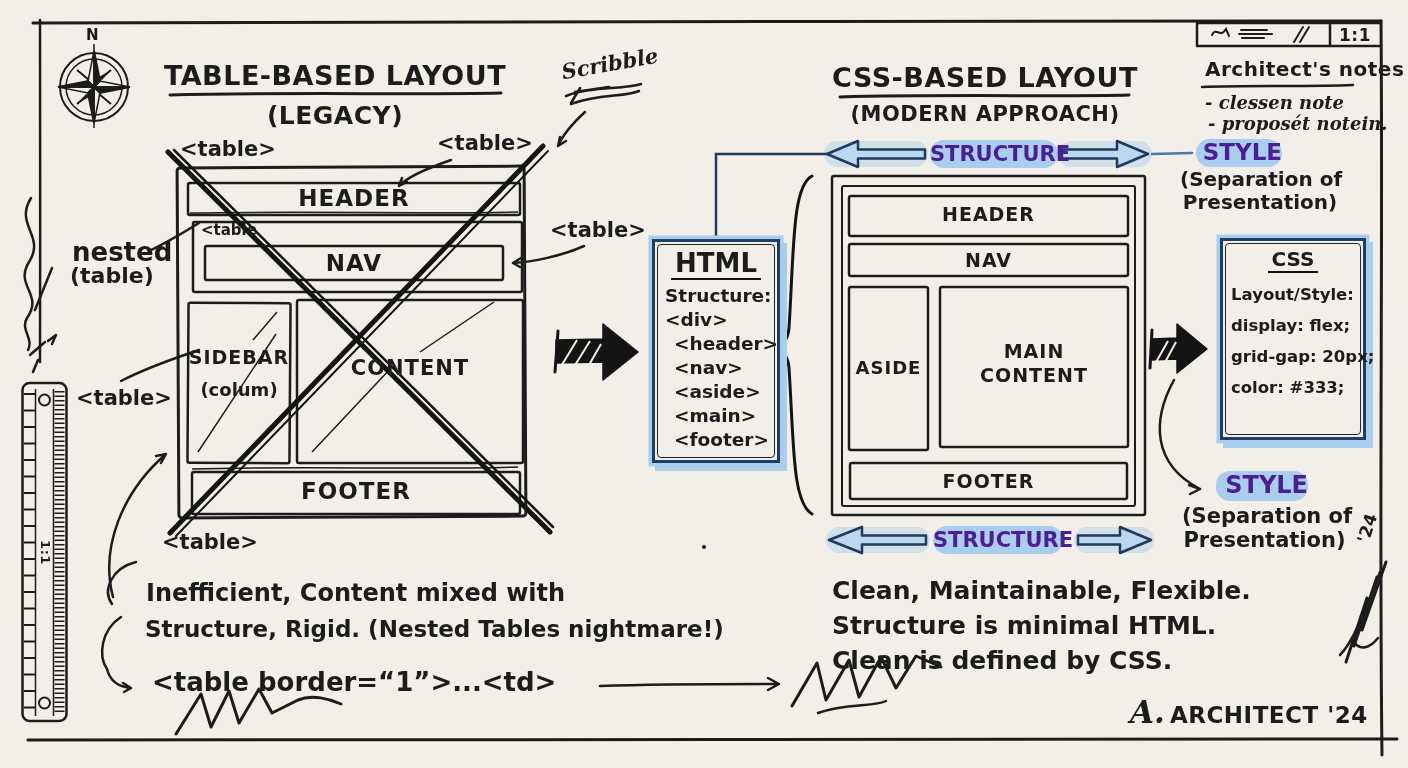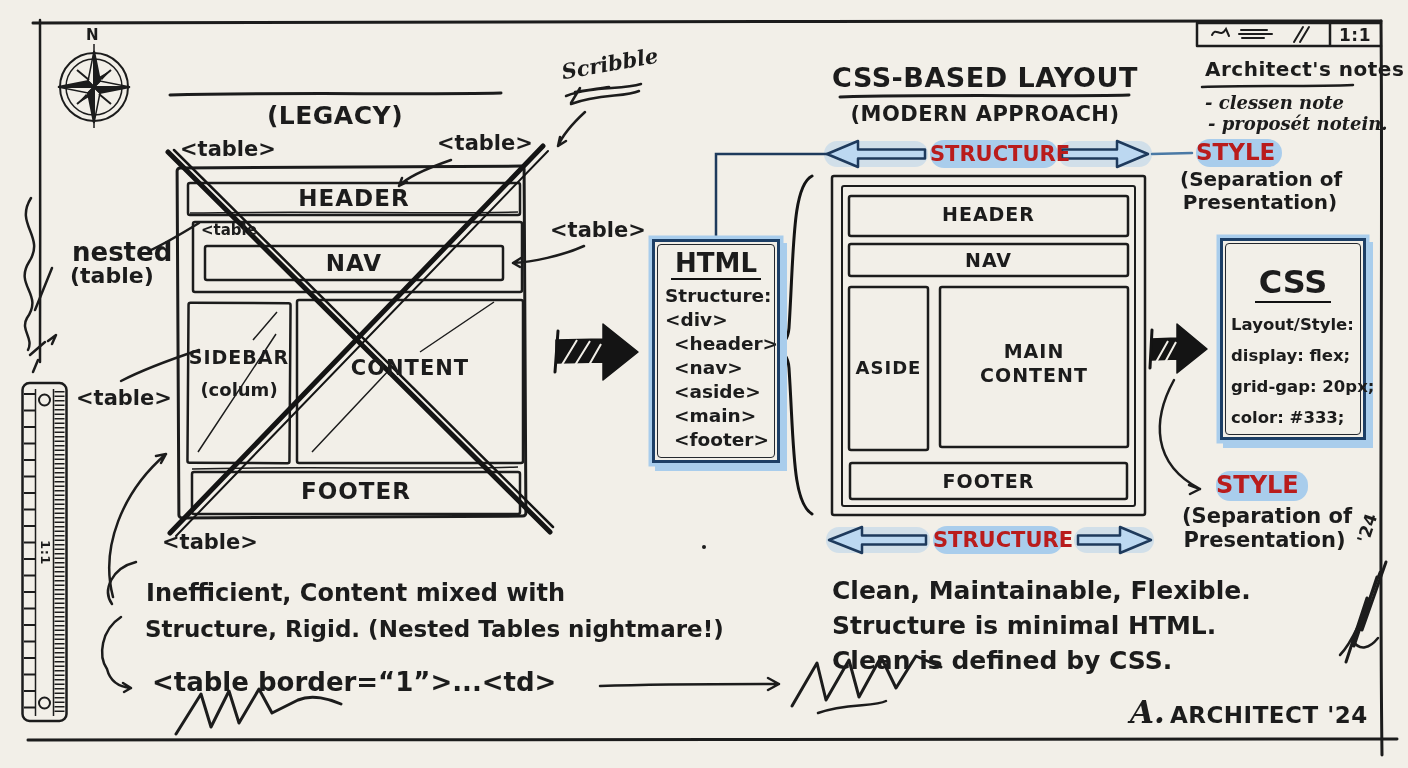--- a/index.html
+++ b/index.html
@@ -8,21 +8,21 @@
   *{margin:0;padding:0;box-sizing:border-box}
   html,body{background:#9a9a94}
   .canvas{position:relative;width:1408px;height:768px;background:var(--paper);
           font-family:"DejaVu Sans",sans-serif;color:var(--ink);overflow:hidden}
   .abs{position:absolute}
   svg.overlay{position:absolute;left:0;top:0;pointer-events:none}
   .ttl{font-weight:700;letter-spacing:.5px;white-space:nowrap}
   .tag{font-weight:700;font-size:21px;white-space:nowrap}
   .cell-label{font-weight:700;letter-spacing:1px;text-align:center;white-space:nowrap}
   .cap{font-weight:700;white-space:nowrap}
-  .pill{background:var(--hl);border-radius:14px;text-align:left;font-weight:700;color:#b91c1c;white-space:nowrap}
+  .pill{background:var(--hl);border-radius:14px;text-align:right;font-weight:700;color:#4c1d95;white-space:nowrap}
   .cursive{font-family:"DejaVu Serif",serif;font-style:italic;font-weight:700;white-space:nowrap}
   .bluebox{background:var(--paper);border:3px solid var(--navy);border-radius:0;
            box-shadow:0 0 0 3.5px var(--hl), 5px 6px 0 2px var(--hl)}
   .innerline{position:absolute;left:2px;top:2px;right:2px;bottom:2px;border:1.5px solid #24282e;border-radius:4px;pointer-events:none}
   .boxtitle{font-weight:700;text-align:center;white-space:nowrap}
   .boxtitle span{border-bottom:2.5px solid #111;padding:0 4px}
   .codeline{font-weight:700;white-space:pre}
   .ind{padding-left:9px}
   .ctr{text-align:center}
 </style>
@@ -170,20 +170,21 @@
   </svg>
 
   <div class="abs ttl" style="left:86px;top:26px;font-size:15px">N</div>
 
   <div class="abs ttl ctr" style="left:1332px;top:25px;width:46px;font-size:17px">1:1</div>
 
   <div class="abs ttl" style="left:1205px;top:57px;font-size:20px">Architect's notes</div>
   <div class="abs cursive" style="left:1205px;top:92px;font-size:18px">- clessen note</div>
   <div class="abs cursive" style="left:1208px;top:113px;font-size:18px">- proposét notein.</div>
 
+  <div class="abs ttl ctr" style="left:160px;top:60px;width:350px;font-size:27px">TABLE-BASED LAYOUT</div>
   <div class="abs ttl ctr" style="left:230px;top:101px;width:210px;font-size:25px">(LEGACY)</div>
 
   <div class="abs tag" style="left:180px;top:137px">&lt;table&gt;</div>
   <div class="abs tag" style="left:437px;top:131px">&lt;table&gt;</div>
   <div class="abs tag" style="left:72px;top:237px;font-size:26px">nested</div>
   <div class="abs tag" style="left:70px;top:263px;font-size:22px">(table)</div>
   <div class="abs tag" style="left:201px;top:221px;font-size:15px">&lt;table</div>
   <div class="abs tag" style="left:550px;top:218px">&lt;table&gt;</div>
   <div class="abs tag" style="left:76px;top:386px">&lt;table&gt;</div>
   <div class="abs tag" style="left:162px;top:530px">&lt;table&gt;</div>
@@ -230,21 +231,21 @@
   <div class="abs cell-label" style="left:940px;top:364px;width:188px;font-size:19px">CONTENT</div>
   <div class="abs cell-label" style="left:850px;top:470px;width:277px;font-size:19px">FOOTER</div>
 
   <div class="abs pill" style="left:933px;top:526px;width:130px;height:28px;font-size:21px;line-height:28px">STRUCTURE</div>
   <div class="abs pill" style="left:1216px;top:471px;width:92px;height:30px;font-size:24px;line-height:29px">STYLE</div>
   <div class="abs cap ctr" style="left:1182px;top:504px;width:165px;font-size:21px">(Separation of</div>
   <div class="abs cap ctr" style="left:1182px;top:528px;width:165px;font-size:21px">Presentation)</div>
 
   <div class="abs bluebox" style="left:1220px;top:238px;width:146px;height:202px">
     <div class="innerline"></div>
-    <div class="boxtitle" style="font-size:32px;margin-top:22px"><span>CSS</span></div>
+    <div class="boxtitle" style="font-size:20px;margin-top:6px"><span>CSS</span></div>
     <div style="padding:8px 0 0 8px">
       <div class="codeline" style="font-size:16.5px;line-height:31px">Layout/Style:</div>
       <div class="codeline" style="font-size:16.5px;line-height:31px">display: flex;</div>
       <div class="codeline" style="font-size:16.5px;line-height:31px">grid-gap: 20px;</div>
       <div class="codeline" style="font-size:16.5px;line-height:31px">color: #333;</div>
     </div>
   </div>
 
   <div class="abs cap" style="left:832px;top:611px;font-size:25px">Structure is minimal HTML.</div>
   <div class="abs cap" style="left:832px;top:576px;font-size:25px">Clean, Maintainable, Flexible.</div>

